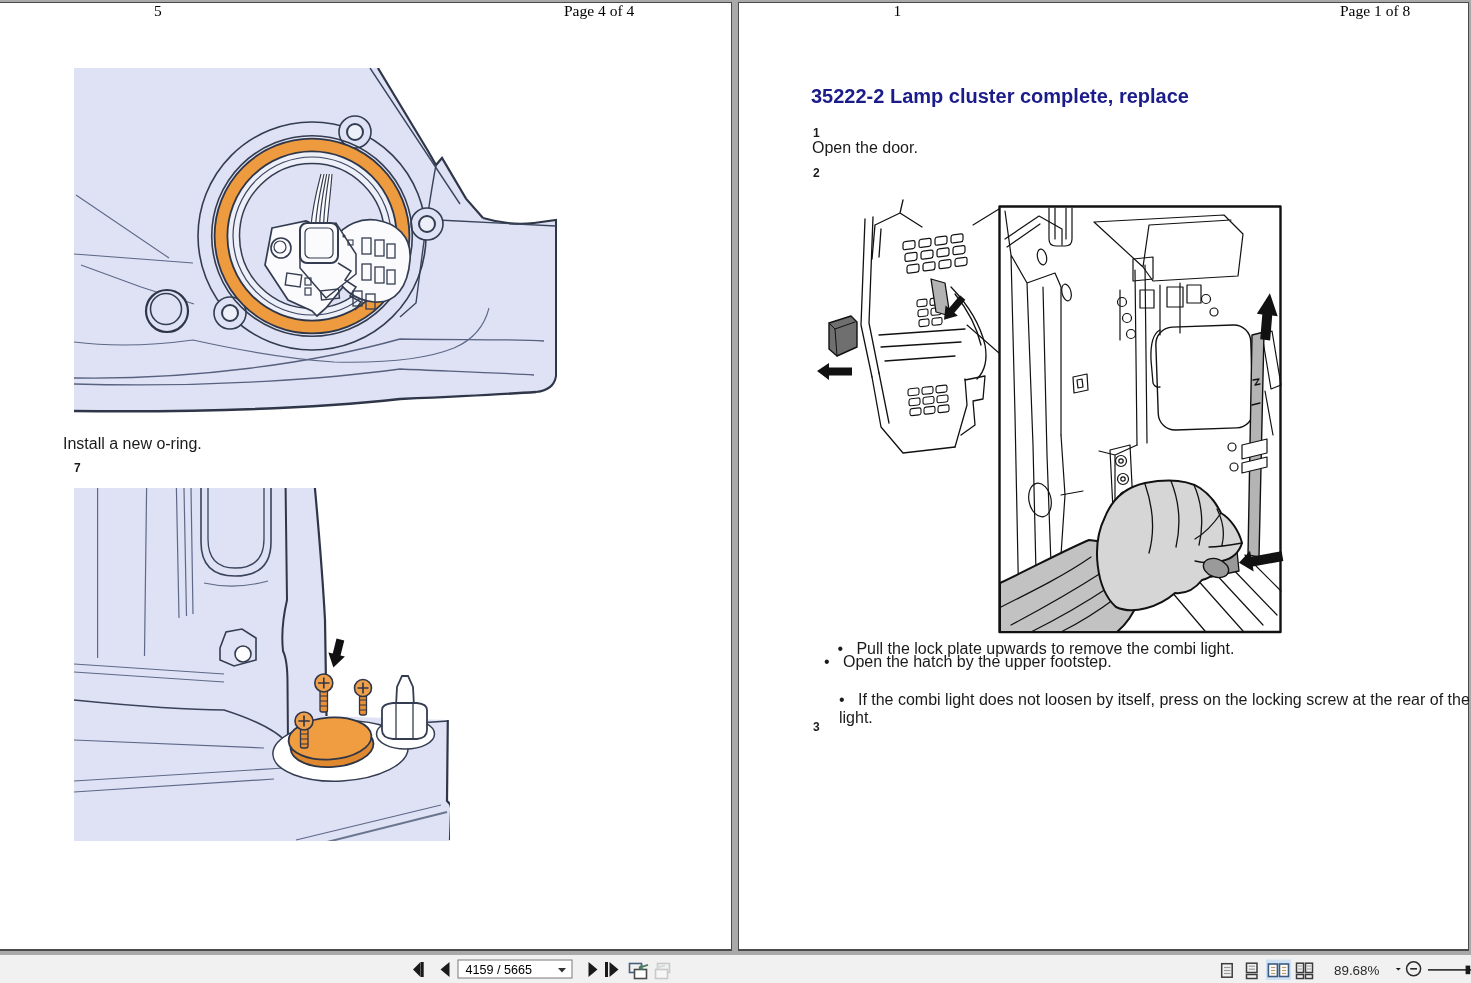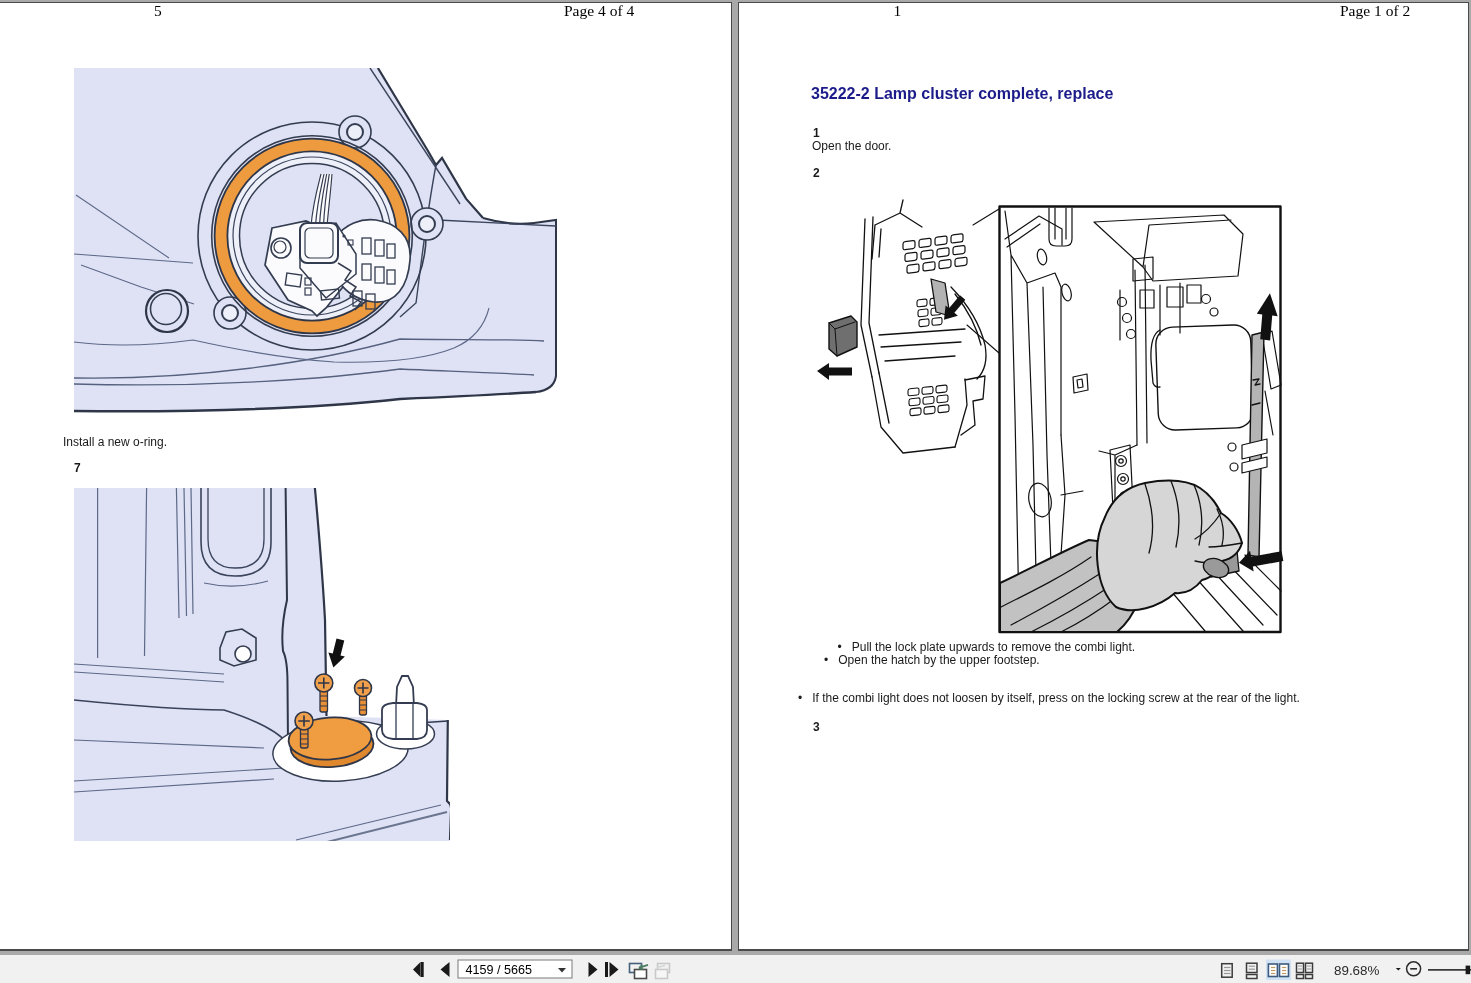--- a/index.html
+++ b/index.html
@@ -4,48 +4,48 @@
 <style>
   html,body{margin:0;padding:0;}
   body{width:1471px;height:983px;position:relative;overflow:hidden;
        background:#a9a9a9;font-family:"Liberation Sans",sans-serif;}
   .abs{position:absolute;}
   #frame{position:absolute;left:0;top:1.5px;width:1469px;height:949px;background:#4a4a4a;}
   #pageL{position:absolute;left:0;top:3px;width:730.5px;height:945.5px;background:#ffffff;}
   #pageR{position:absolute;left:739px;top:3px;width:728.5px;height:945.5px;background:#ffffff;}
   #gutter{position:absolute;left:732px;top:0;width:5.5px;height:950.5px;background:#a9a9a9;}
   .hdr{position:absolute;font-family:"Liberation Serif",serif;font-size:15.5px;color:#000;}
-  .body-txt{font-size:12px;color:#1a1a1a;}
+  .body-txt{font-size:16px;color:#1a1a1a;}
   .stepnum{font-size:12px;font-weight:bold;color:#1a1a1a;}
   #toolbar{position:absolute;left:0;top:955px;width:1471px;height:28px;background:#f1f1f1;}
 </style>
 </head>
 <body>
 <div id="frame"></div>
 <div id="pageL"></div>
 <div id="pageR"></div>
 <div id="gutter"></div>
 
 <div class="hdr" style="left:154px;top:1.5px;">5</div>
 <div class="hdr" style="left:564px;top:1.5px;">Page 4 of 4</div>
 <div class="hdr" style="left:893.5px;top:1.5px;">1</div>
-<div class="hdr" style="left:1340px;top:1.5px;">Page 1 of 2</div>
+<div class="hdr" style="left:1340px;top:1.5px;">Page 1 of 8</div>
 
 <div class="abs body-txt" style="left:63px;top:434.5px;">Install a new o-ring.</div>
 <div class="abs stepnum" style="left:74px;top:460.5px;">7</div>
 
-<div class="abs" style="left:811px;top:84.5px;font-size:16px;font-weight:bold;color:#1b1b8a;letter-spacing:0px;">35222-2 Lamp cluster complete, replace</div>
+<div class="abs" style="left:811px;top:84.5px;font-size:20px;font-weight:bold;color:#1b1b8a;letter-spacing:0px;">35222-2 Lamp cluster complete, replace</div>
 <div class="abs stepnum" style="left:813px;top:125.5px;">1</div>
 <div class="abs body-txt" style="left:812px;top:139px;">Open the door.</div>
 <div class="abs stepnum" style="left:813px;top:165.5px;">2</div>
 <div class="abs stepnum" style="left:813px;top:719.5px;">3</div>
 
 <div class="abs body-txt" style="left:824px;top:653.0px;">•&nbsp;&nbsp;&nbsp;Open the hatch by the upper footstep.</div>
 <div class="abs body-txt" style="left:837.5px;top:640px;">•&nbsp;&nbsp;&nbsp;Pull the lock plate upwards to remove the combi light.</div>
-<div class="abs body-txt" style="left:798px;top:691.0px;">•&nbsp;&nbsp;&nbsp;If the combi light does not loosen by itself, press on the locking screw at the rear of the light.</div>
+<div class="abs body-txt" style="left:839px;top:691.0px;">•&nbsp;&nbsp;&nbsp;If the combi light does not loosen by itself, press on the locking screw at the rear of the light.</div>
 
 <svg class="abs" style="left:74px;top:68px;" width="484" height="347" viewBox="0 0 484 347">
   <defs>
     <clipPath id="clipA">
         <rect x="0" y="0" width="484" height="347"></rect>
       </clipPath>
   </defs>
   <g clip-path="url(#clipA)">
 
     <path d="M0,-2 L303.9,-2 L354,83 L362,97 L368,90 L392,130.6 L409,150 Q436,158 460,155 L482,152

